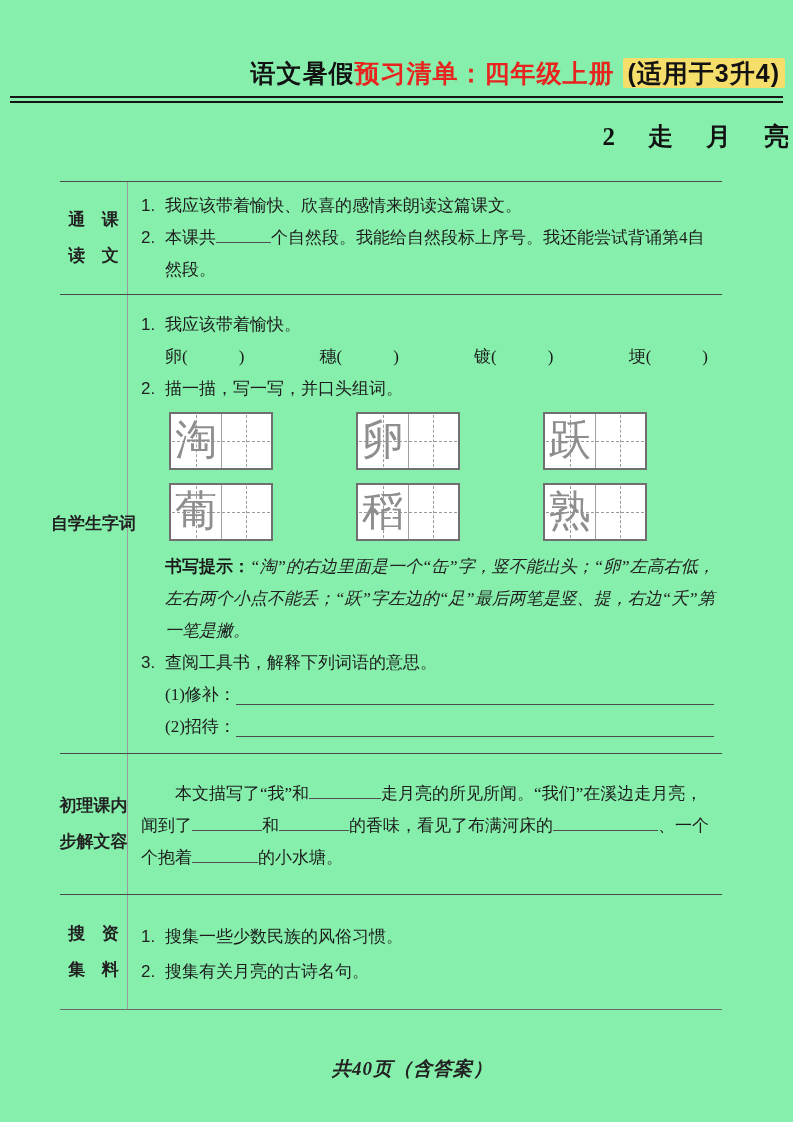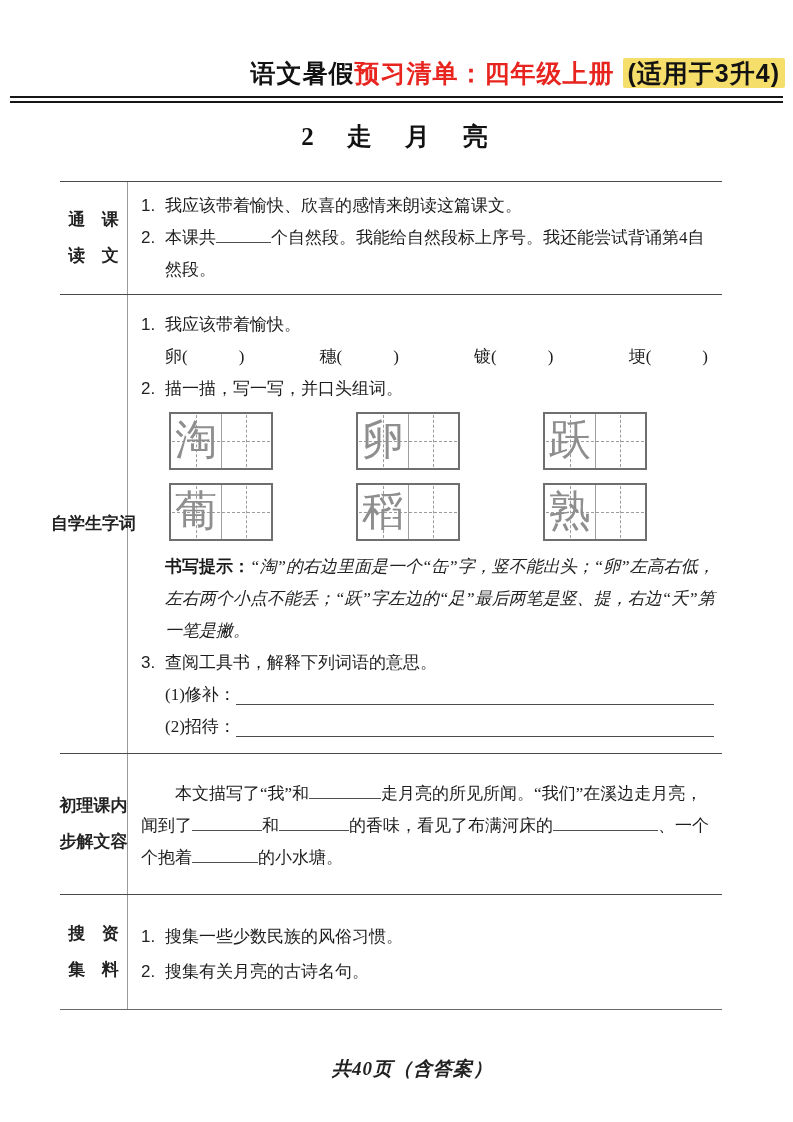--- a/index.html
+++ b/index.html
@@ -1,36 +1,36 @@
 <!DOCTYPE html>
 <html><head>
 <meta charset="utf-8">
 <style>
   html,body{margin:0;padding:0;background:#e9e9e9;}
   .page{
-    width:793px;height:1122px;background:#ffffff;position:relative;
+    width:793px;height:1122px;background:#86efac;position:relative;
     margin:0 auto;overflow:hidden;
     font-family:"Liberation Serif","DejaVu Serif",serif;color:#1c1c1c;
   }
   
   .header{
     position:absolute;top:58px;right:8px;white-space:nowrap;
     font-family:"Liberation Sans","DejaVu Sans",sans-serif;
     font-weight:bold;font-size:25px;line-height:30px;letter-spacing:1px;
   }
   .hdr-black{color:#121212;}
   .hdr-red{color:#e8241f;}
   .hdr-badge{color:#121212;background:#f6de6b;padding:1px 5px;border-radius:2px;}
   .rule-double{
     position:absolute;top:96px;left:10px;right:10px;height:3px;
     border-top:2px solid #161616;border-bottom:2px solid #161616;
   }
   
   .lesson-title{
-    position:absolute;top:120px;left:0;width:100%;text-align:center;
+    position:absolute;top:120px;left:0;width:100%;text-align:right;
     font-size:25px;font-weight:bold;letter-spacing:4px;color:#111;
   }
   
   .worksheet{position:absolute;top:181px;left:60px;width:662px;}
   .ws-row{display:flex;border-top:1.5px solid #4a4a4a;}
   .ws-row:last-child{border-bottom:1.5px solid #6a6a6a;}
   .row-label{
     width:67px;flex-shrink:0;border-right:1.5px solid #9a9a9a;
     display:flex;flex-direction:row;align-items:center;justify-content:center;
     font-family:"Liberation Sans","DejaVu Sans",sans-serif;

